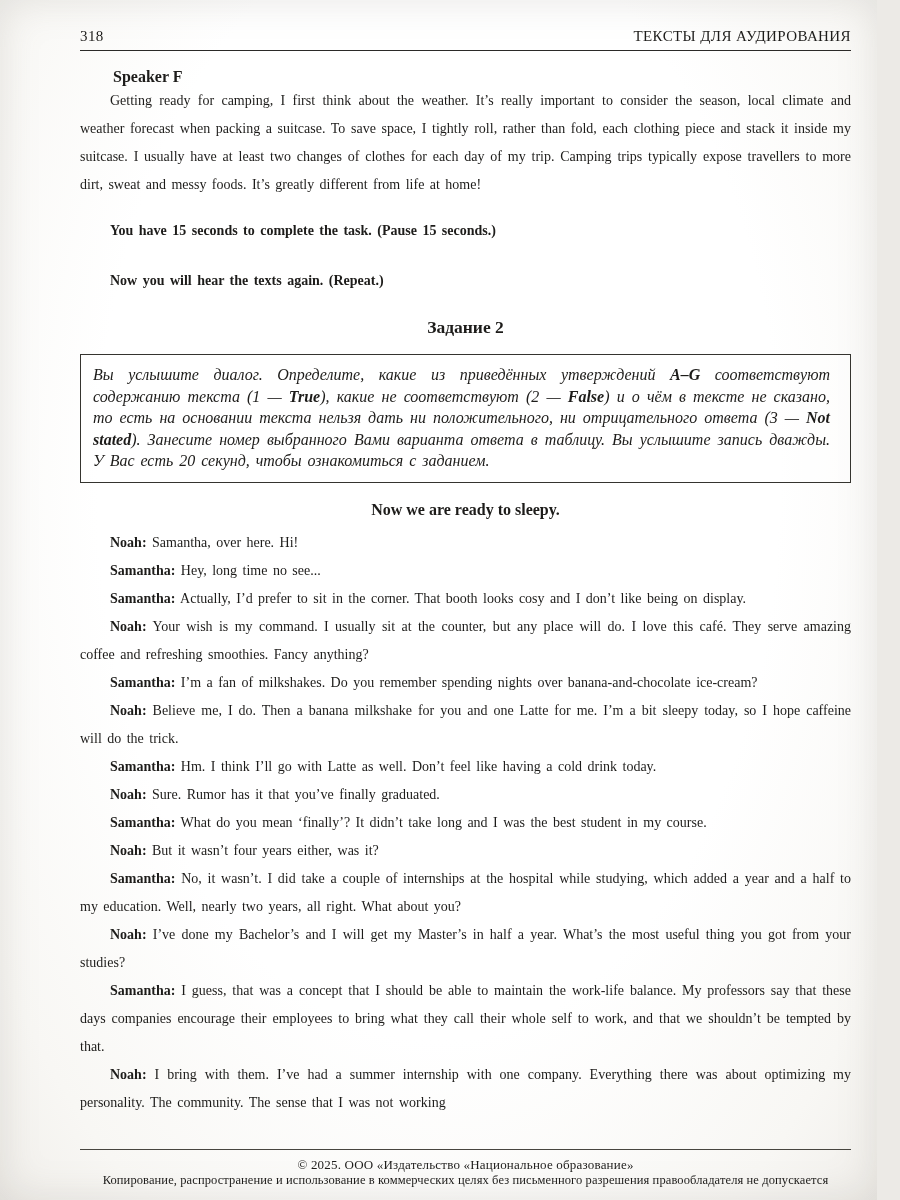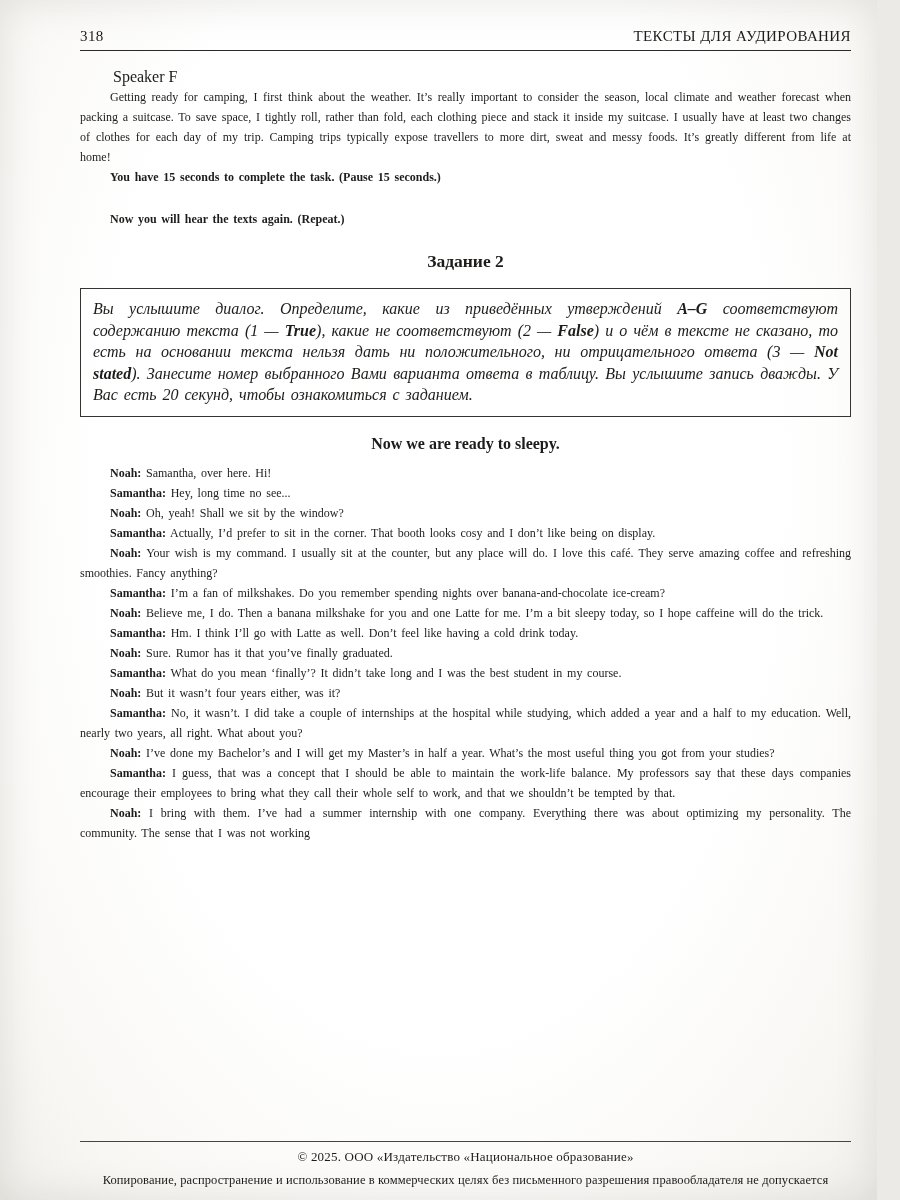--- a/index.html
+++ b/index.html
@@ -25,39 +25,39 @@
     font-size: 15px;
     letter-spacing: 0.4px;
   }
   .header-rule {
     border: none;
     border-top: 1.5px solid #2b2a28;
     margin-top: 5px;
   }
   main { padding-top: 16px; }
   .para {
-    font-size: 12px;
-    line-height: 20px;
+    font-size: 14px;
+    line-height: 28px;
     text-align: justify;
     text-indent: 30px;
     word-spacing: 0.14em;
   }
   .bold { font-weight: bold; }
-  .speaker-label { font-size: 16px; line-height: 20px; text-indent: 33px; font-weight: normal; }
-  .mt18 { }
+  .speaker-label { font-size: 16px; line-height: 20px; text-indent: 33px; font-weight: bold; }
+  .mt18 { margin-top: 18px; }
   .mt14 { margin-top: 22px; }
   .task-title {
     text-align: center;
     font-size: 17.5px;
     font-weight: bold;
     margin: 22px 0 16px 0;
   }
   .task-box {
     border: 1.2px solid #35342f;
-    padding: 9px 12px 10px 12px;
+    padding: 9px 20px 10px 12px;
     background: rgba(255,255,255,0.35);
   }
   .box-text {
     font-style: italic;
     font-size: 16px;
     line-height: 21.5px;
     text-align: justify;
     word-spacing: 0.12em;
   }
   .box-text .b { font-weight: bold; }
@@ -75,21 +75,21 @@
     right: 26px;
     bottom: 12px;
     text-align: center;
   }
   .footer-rule {
     border: none;
     border-top: 1px solid #47453f;
     margin-bottom: 7px;
   }
   .footer-line1 { font-size: 13px; letter-spacing: 0.2px; }
-  .footer-line2 { font-size: 12.5px; margin-top: 8px; letter-spacing: 0.1px; }
+  .footer-line2 { font-size: 12.5px; margin-top: 0; letter-spacing: 0.1px; }
 </style>
 </head>
 <body>
 
 <div class="page">
 
   <div class="header-row">
     <span>318</span>
     <span>ТЕКСТЫ ДЛЯ АУДИРОВАНИЯ</span>
   </div>
@@ -107,21 +107,20 @@
 
     <div class="task-box">
       <p class="box-text"><span>Вы услышите диалог. Определите, какие из приведённых утверждений </span><span class="b">A–G</span><span> соответствуют содержанию текста (1 — </span><span class="b">True</span><span>), какие не соответствуют (2 — </span><span class="b">False</span><span>) и о чём в тексте не сказано, то есть на основании текста нельзя дать ни положительного, ни отрицательного ответа (3 — </span><span class="b">Not stated</span><span>). Занесите номер выбранного Вами варианта ответа в таблицу. Вы услышите запись дважды. У Вас есть 20 секунд, чтобы ознакомиться с заданием.</span></p>
     </div>
 
     <p class="ready-line">Now we are ready to sleepy.</p>
 
     <div class="dialogue">
       <p class="para"><b class="spk">Noah:</b> <span>Samantha, over here. Hi!</span></p>
       <p class="para"><b class="spk">Samantha:</b> <span>Hey, long time no see...</span></p>
-      <p class="para"><b class="spk">Noah:</b> <span>Oh, yeah! Shall we sit by the window?</span></p>
       <p class="para"><b class="spk">Samantha:</b> <span>Actually, I’d prefer to sit in the corner. That booth looks cosy and I don’t like being on display.</span></p>
       <p class="para"><b class="spk">Noah:</b> <span>Your wish is my command. I usually sit at the counter, but any place will do. I love this café. They serve amazing coffee and refreshing smoothies. Fancy anything?</span></p>
       <p class="para"><b class="spk">Samantha:</b> <span>I’m a fan of milkshakes. Do you remember spending nights over banana-and-chocolate ice-cream?</span></p>
       <p class="para"><b class="spk">Noah:</b> <span>Believe me, I do. Then a banana milkshake for you and one Latte for me. I’m a bit sleepy today, so I hope caffeine will do the trick.</span></p>
       <p class="para"><b class="spk">Samantha:</b> <span>Hm. I think I’ll go with Latte as well. Don’t feel like having a cold drink today.</span></p>
       <p class="para"><b class="spk">Noah:</b> <span>Sure. Rumor has it that you’ve finally graduated.</span></p>
       <p class="para"><b class="spk">Samantha:</b> <span>What do you mean ‘finally’? It didn’t take long and I was the best student in my course.</span></p>
       <p class="para"><b class="spk">Noah:</b> <span>But it wasn’t four years either, was it?</span></p>
       <p class="para"><b class="spk">Samantha:</b> <span>No, it wasn’t. I did take a couple of internships at the hospital while studying, which added a year and a half to my education. Well, nearly two years, all right. What about you?</span></p>
       <p class="para"><b class="spk">Noah:</b> <span>I’ve done my Bachelor’s and I will get my Master’s in half a year. What’s the most useful thing you got from your studies?</span></p>

